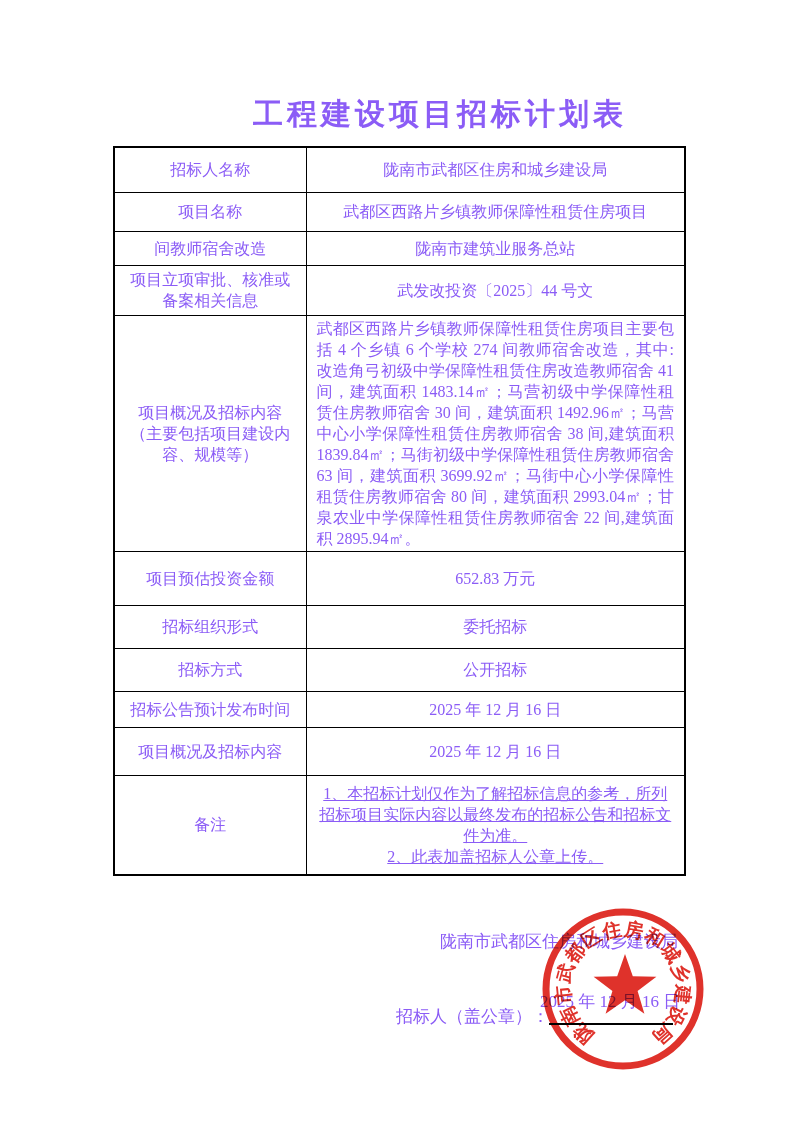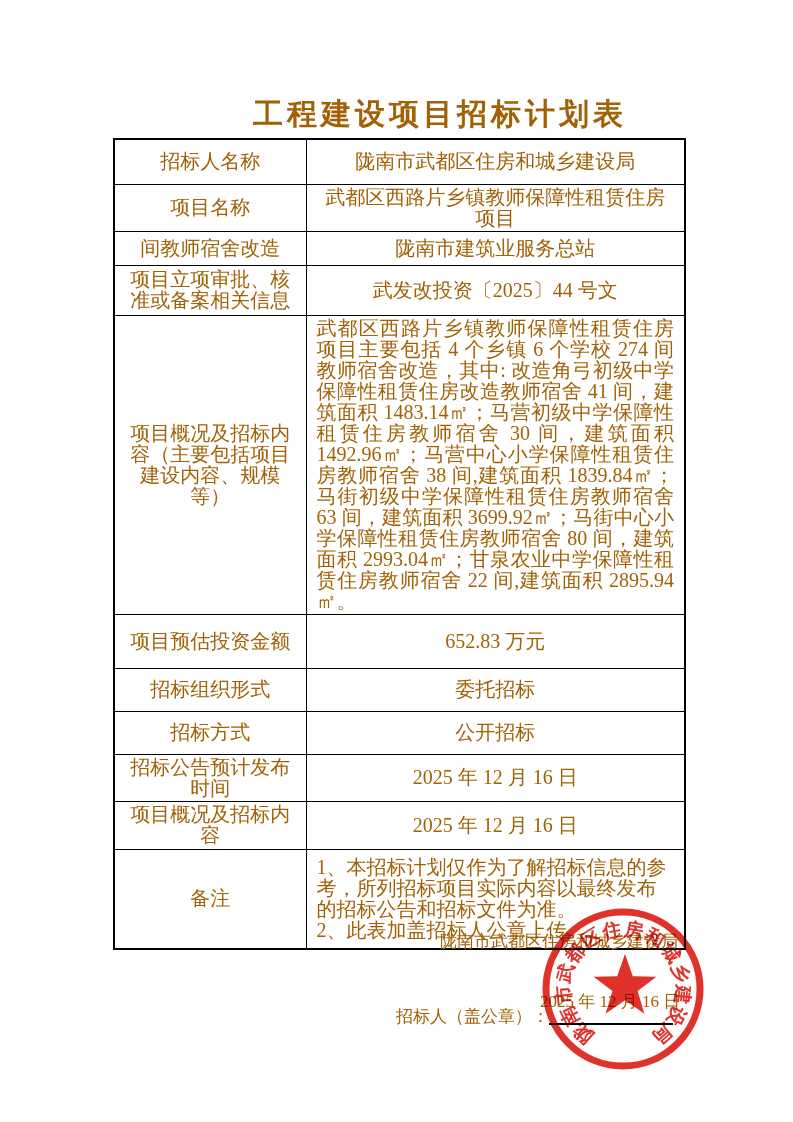--- a/index.html
+++ b/index.html
@@ -1,40 +1,40 @@
 <!DOCTYPE html>
 <html><head>
 <meta charset="utf-8">
 <style>
   html,body{margin:0;padding:0;background:#ffffff;}
   .page{
     position:relative;
     width:793px;height:1122px;
     background:#ffffff;
     font-family:"Liberation Serif","DejaVu Serif",serif;
-    color:#a16207;
+    color:#8b5cf6;
     overflow:hidden;
   }
   .doc-title{
     position:absolute;
     left:253px;top:94px;
     font-family:"Liberation Sans","DejaVu Sans",sans-serif;
     font-weight:bold;
     font-size:30px;
     letter-spacing:4px;
     white-space:nowrap;
   }
   table.plan-table{
     position:absolute;
-    left:113px;top:138px;
+    left:113px;top:146px;
     width:571px;
     border-collapse:collapse;
     table-layout:fixed;
     border:2px solid #000;
-    font-size:20px;
+    font-size:16px;
   }
   .plan-table td{
     border:1px solid #000;
     padding:2px 10px;
     vertical-align:middle;
     line-height:21px;
   }
   .plan-table td.label{
     text-align:center;
     width:192px;
@@ -42,22 +42,23 @@
   .plan-table td.value{
     text-align:center;
     width:379px;
   }
   .plan-table td.value.long{
     text-align:justify;
     text-align-last:left;
     margin-left:10px;
   }
   .plan-table td.value.notes{
-    text-align:left;
+    text-align:center;
     white-space:pre-line;
+    text-decoration:underline;
   }
   .footer-org{
     position:absolute;
     left:440px;top:930px;
     font-size:17px;
     white-space:nowrap;
   }
   .footer-sign{
     position:absolute;
     left:396px;top:1005px;

